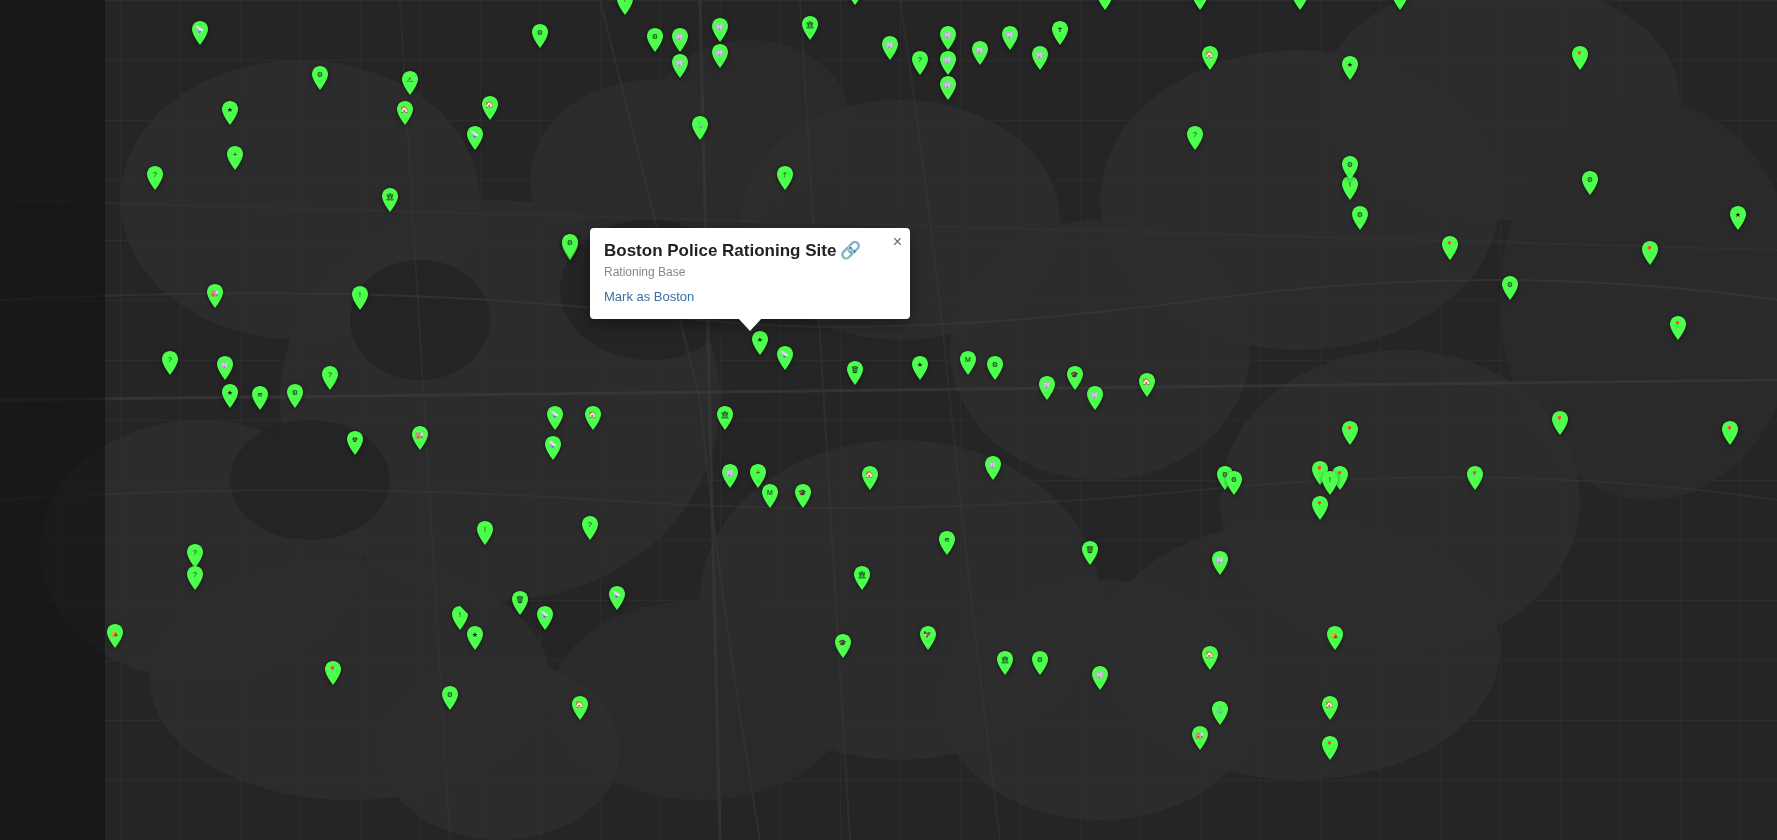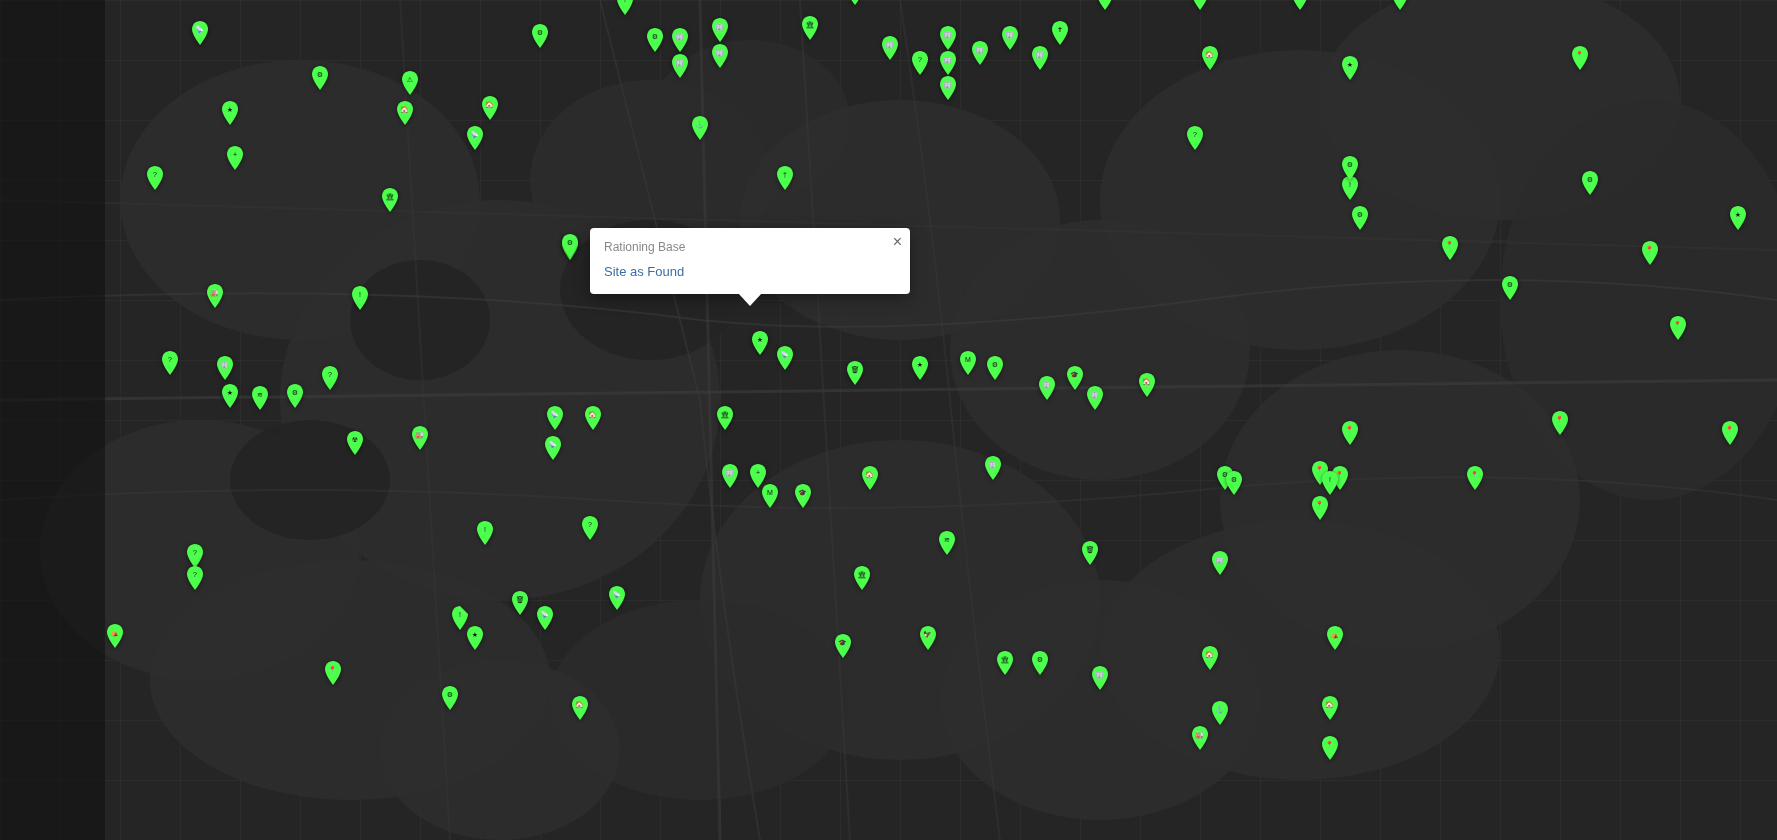--- a/index.html
+++ b/index.html
@@ -628,17 +628,20 @@
           <text x="12" y="11" text-anchor="middle" font-size="7" fill="#111">!</text>
         </svg></div>
     <div class="marker" style="left:1220px;top:735px;"><svg viewBox="0 0 24 30" fill="#4cff4c">
           <path d="M12 0C7.6 0 4 3.6 4 8c0 6 8 16 8 16s8-10 8-16c0-4.4-3.6-8-8-8z"></path>
           <text x="12" y="11" text-anchor="middle" font-size="7" fill="#111">⚓</text>
         </svg></div>
   </div>
 
   <div id="popup">
     <button id="popup-close">×</button>
+    <div id="popup-title">
+      <span>Boston Police Rationing Site</span><a id="popup-link" href="#">🔗</a>
+    </div>
     <div id="popup-subtitle">Rationing Base</div>
-    <a id="popup-action" href="#">Site as Found</a>
+    <a id="popup-action" href="#">Mark as Boston</a>
   </div>
 
 </div>
 
 </body></html>

